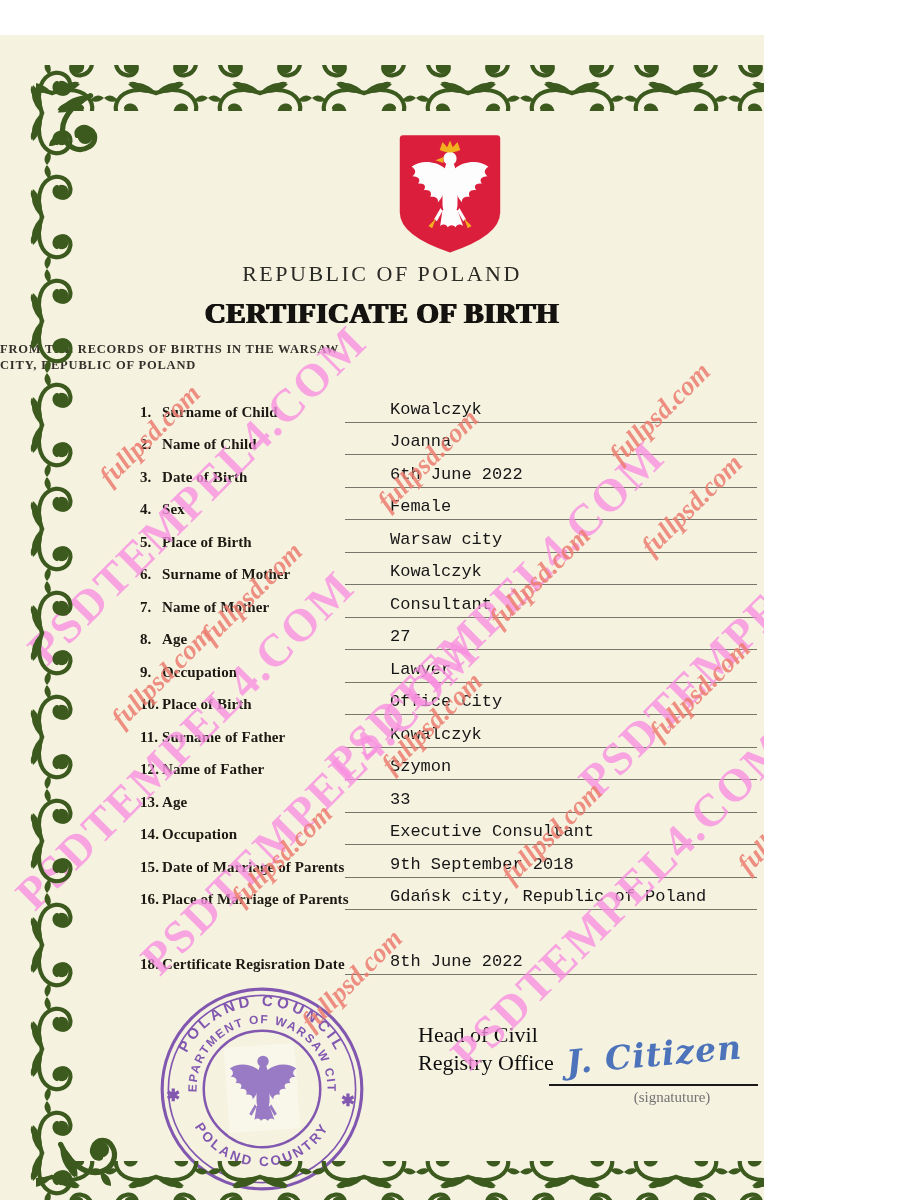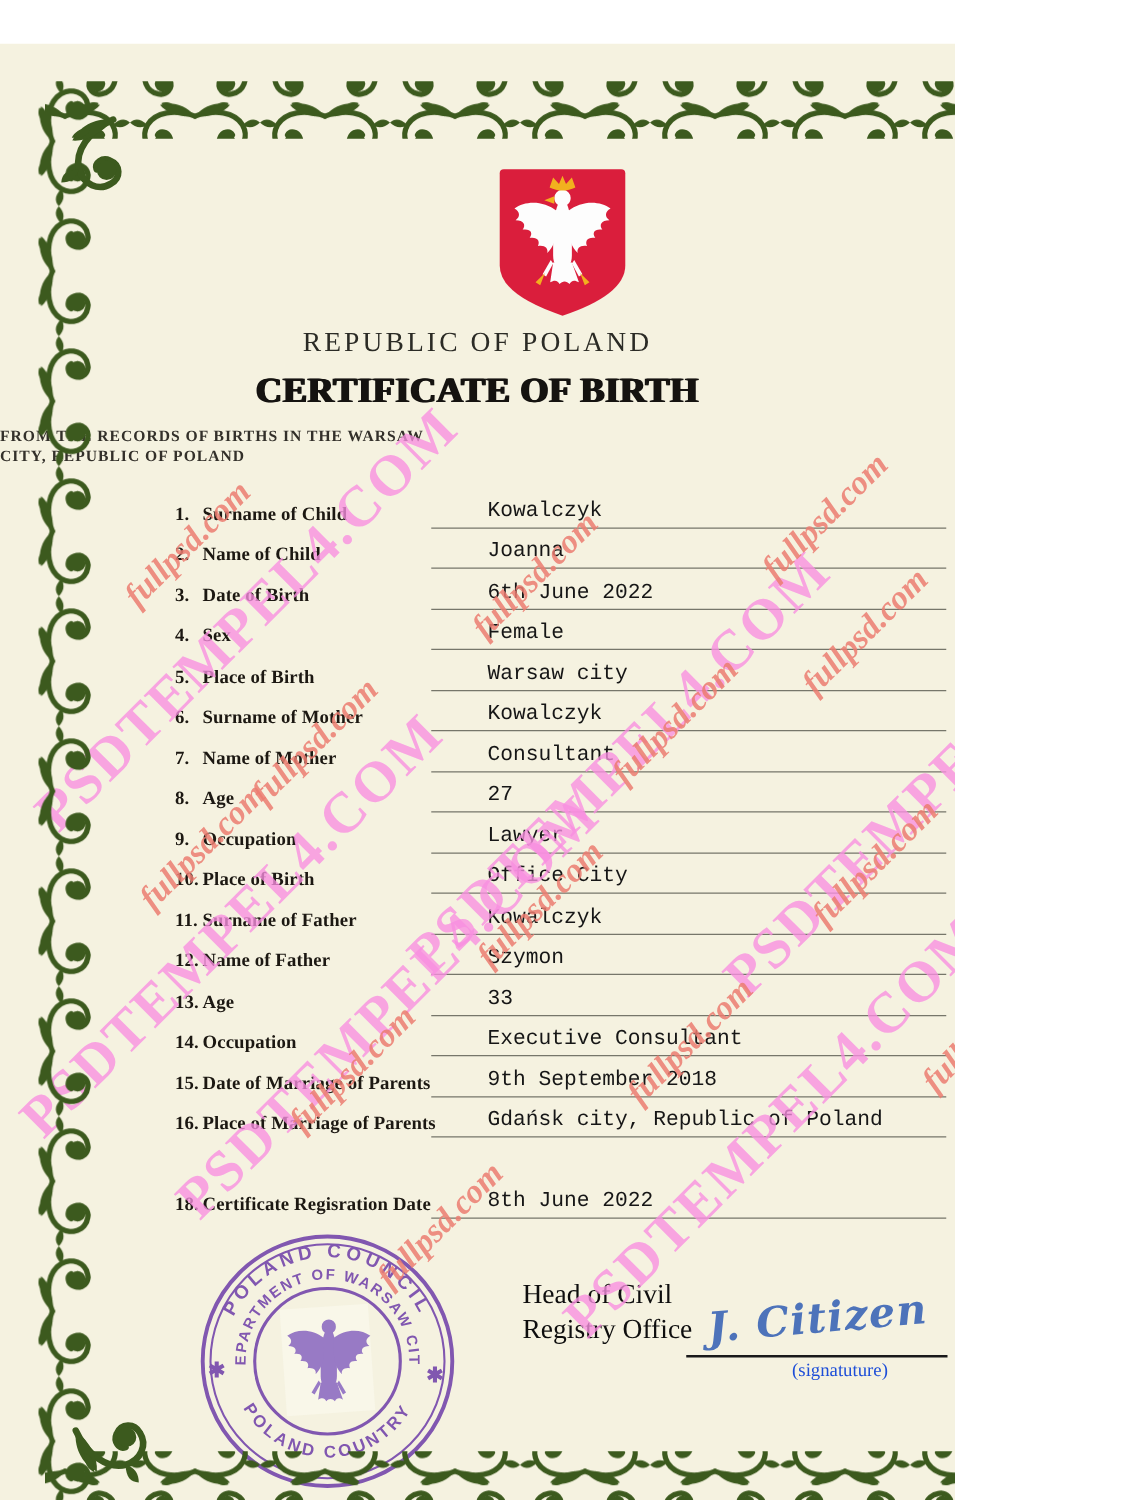--- a/index.html
+++ b/index.html
@@ -49,21 +49,21 @@
     font-size:22px;line-height:28px;color:#0e0e0e;
   }
   .sig-script{
     position:absolute;left:548px;top:1000px;width:212px;text-align:center;
     font-family:"DejaVu Serif", serif;font-style:italic;font-weight:bold;
     font-size:33px;color:#4d73ba;transform:rotate(-5deg);letter-spacing:1px;white-space:nowrap;
   }
   .sig-line{position:absolute;left:549px;top:1049px;width:209px;height:2px;background:#191919;}
   .sig-caption{
     position:absolute;left:592px;top:1054px;width:160px;text-align:center;
-    font-size:15px;color:#1d4ed8;
+    font-size:15px;color:#737373;
   }
   
   .watermarks{position:absolute;inset:0;pointer-events:none;}
   .wm{position:absolute;white-space:nowrap;transform:translate(-50%,-50%) rotate(-45deg);font-weight:bold;}
   .wm-big{font-size:46px;letter-spacing:2px;color:#f98fe1;opacity:0.78;font-family:"Liberation Serif",serif;}
   .wm-small{font-size:27px;font-style:italic;color:#ec7d71;opacity:0.85;font-family:"Liberation Serif",serif;}
   
   .border-svg{position:absolute;left:0;top:0;}
 </style>
 </head>

